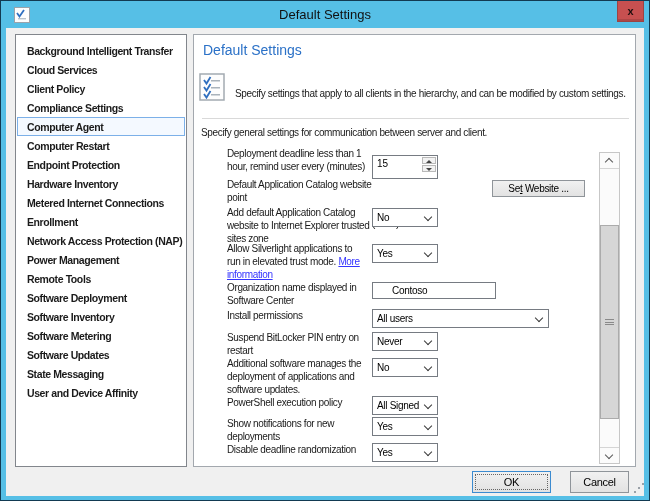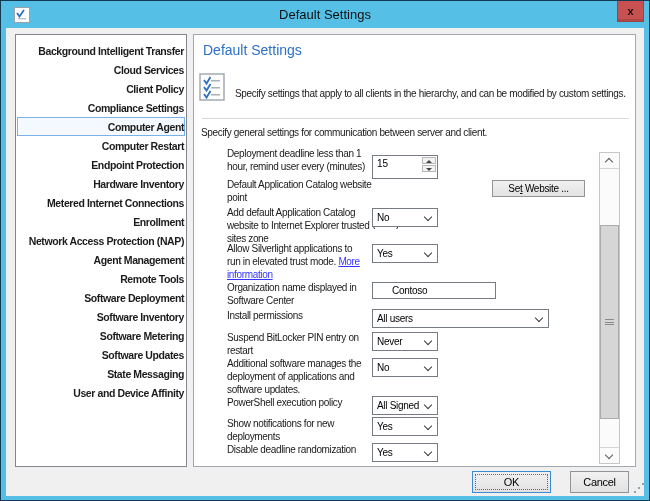--- a/index.html
+++ b/index.html
@@ -30,21 +30,21 @@
     background:#f0f0f0;
   }
   
   .sidebar {
     position:absolute; left:9px; top:6px; width:172px; height:433px;
     background:#fff; border:1px solid #82868c; padding-top:6px; overflow:hidden;
   }
   .list-item {
     height:19px; line-height:19px; padding-left:9px; margin:0 1px;
     font-size:10.5px; font-weight:bold; letter-spacing:-0.4px; color:#1b1b1b;
-    border:1px solid transparent; white-space:nowrap;text-align:right;
+    border:1px solid transparent; white-space:nowrap;
   }
   .list-item.selected { border:1px solid var(--sel,#7cb0e8); background:#f4f9ff; }
 
   .main-panel {
     position:absolute; left:187px; top:6px; width:443px; height:433px;
     background:#fff; border:1px solid #a3a8ae; overflow:hidden;
   }
   .main-heading { position:absolute; left:9px; top:7px; font-size:14px; color:var(--heading,#2b71c7); }
   .main-icon { position:absolute; left:5px; top:38px; width:26px; height:28px; }
   .small-text { font-size:10px; letter-spacing:-0.35px; color:#1a1a1a; }
@@ -149,21 +149,21 @@
         <div class="list-item">Cloud Services</div>
         <div class="list-item">Client Policy</div>
         <div class="list-item">Compliance Settings</div>
         <div class="list-item selected">Computer Agent</div>
         <div class="list-item">Computer Restart</div>
         <div class="list-item">Endpoint Protection</div>
         <div class="list-item">Hardware Inventory</div>
         <div class="list-item">Metered Internet Connections</div>
         <div class="list-item">Enrollment</div>
         <div class="list-item">Network Access Protection (NAP)</div>
-        <div class="list-item">Agent Management</div>
+        <div class="list-item">Power Management</div>
         <div class="list-item">Remote Tools</div>
         <div class="list-item">Software Deployment</div>
         <div class="list-item">Software Inventory</div>
         <div class="list-item">Software Metering</div>
         <div class="list-item">Software Updates</div>
         <div class="list-item">State Messaging</div>
         <div class="list-item">User and Device Affinity</div>
       </div>
 
     <div class="main-panel">

